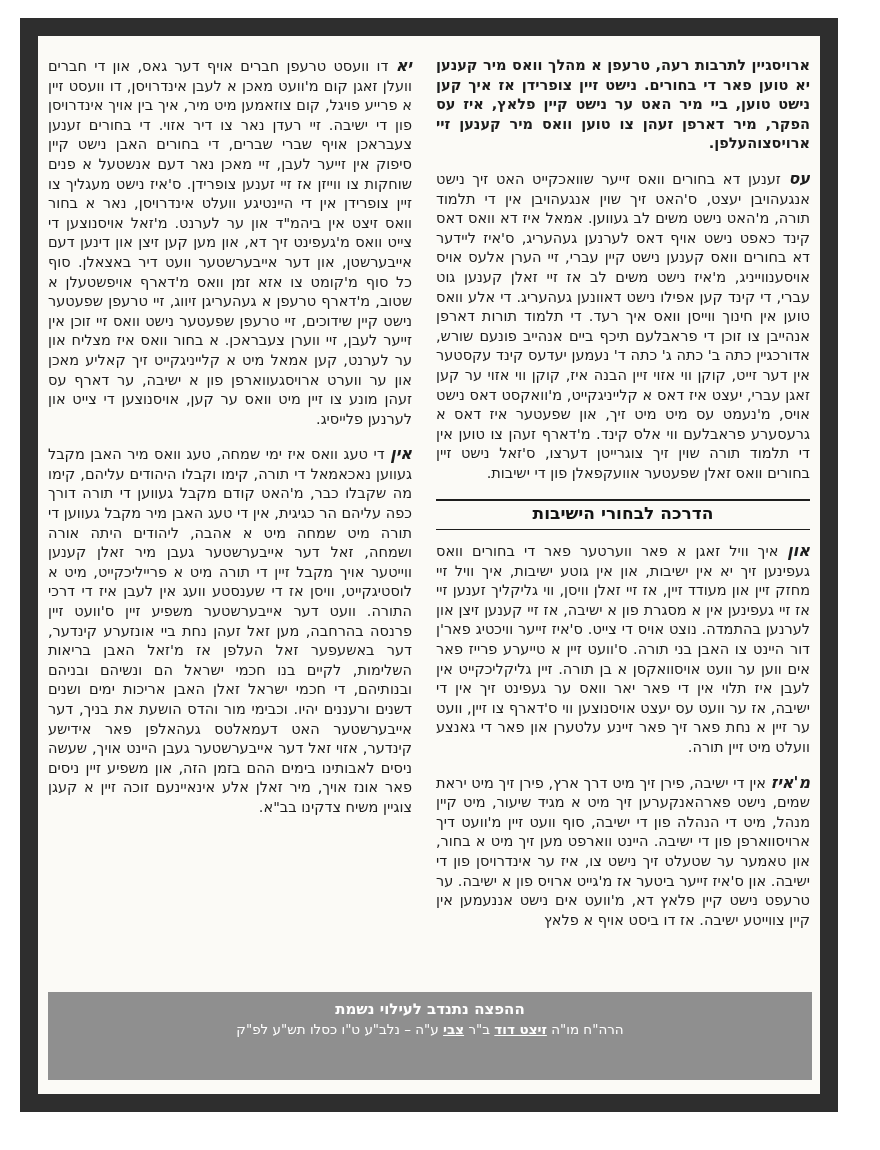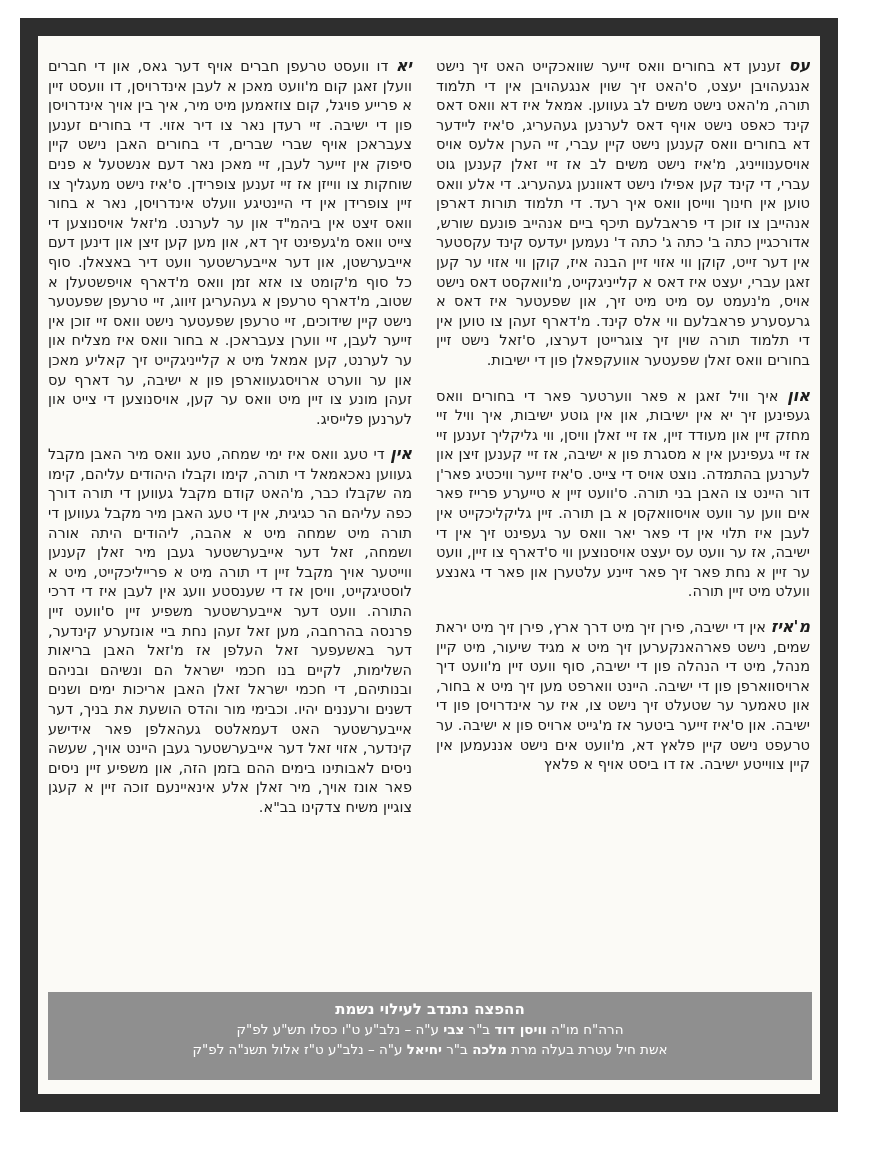--- a/index.html
+++ b/index.html
@@ -90,45 +90,46 @@
   }
   .mem-title {
     font-weight: bold;
     font-size: 15px;
   }
   .mem-final {
     font-weight: bold;
     font-size: 14.5px;
     letter-spacing: 1px;
   }
-  .mem-name { font-weight: bold; }
+  .mem-name { font-weight: bold; text-decoration: underline; }
 </style>
 </head>
 <body>
 
 <div class="sheet">
   <div class="page-frame">
     <div class="page-inner">
 
       <div class="cols">
 
         <div class="col col-first">
+          <p class="para bold-para">ארויסגיין לתרבות רעה, טרעפן א מהלך וואס מיר קענען יא טוען פאר די בחורים. נישט זיין צופרידן אז איך קען נישט טוען, ביי מיר האט ער נישט קיין פלאץ, איז עס הפקר, מיר דארפן זעהן צו טוען וואס מיר קענען זיי ארויסצוהעלפן.</p>
           <p class="para"><b class="lead">עס</b><span> זענען דא בחורים וואס זייער שוואכקייט האט זיך נישט אנגעהויבן יעצט, ס'האט זיך שוין אנגעהויבן אין די תלמוד תורה, מ'האט נישט משים לב געווען. אמאל איז דא וואס דאס קינד כאפט נישט אויף דאס לערנען געהעריג, ס'איז ליידער דא בחורים וואס קענען נישט קיין עברי, זיי הערן אלעס אויס אויסענווייניג, מ'איז נישט משים לב אז זיי זאלן קענען גוט עברי, די קינד קען אפילו נישט דאוונען געהעריג. די אלע וואס טוען אין חינוך ווייסן וואס איך רעד. די תלמוד תורות דארפן אנהייבן צו זוכן די פראבלעם תיכף ביים אנהייב פונעם שורש, אדורכגיין כתה ב' כתה ג' כתה ד' נעמען יעדעס קינד עקסטער אין דער זייט, קוקן ווי אזוי זיין הבנה איז, קוקן ווי אזוי ער קען זאגן עברי, יעצט איז דאס א קלייניגקייט, מ'וואקסט דאס נישט אויס, מ'נעמט עס מיט מיט זיך, און שפעטער איז דאס א גרעסערע פראבלעם ווי אלס קינד. מ'דארף זעהן צו טוען אין די תלמוד תורה שוין זיך צוגרייטן דערצו, ס'זאל נישט זיין בחורים וואס זאלן שפעטער אוועקפאלן פון די ישיבות.</span></p>
+          <h2 class="section-heading">הדרכה לבחורי הישיבות</h2>
           <p class="para"><b class="lead">און</b><span> איך וויל זאגן א פאר ווערטער פאר די בחורים וואס געפינען זיך יא אין ישיבות, און אין גוטע ישיבות, איך וויל זיי מחזק זיין און מעודד זיין, אז זיי זאלן וויסן, ווי גליקליך זענען זיי אז זיי געפינען אין א מסגרת פון א ישיבה, אז זיי קענען זיצן און לערנען בהתמדה. נוצט אויס די צייט. ס'איז זייער וויכטיג פאר'ן דור היינט צו האבן בני תורה. ס'וועט זיין א טייערע פרייז פאר אים ווען ער וועט אויסוואקסן א בן תורה. זיין גליקליכקייט אין לעבן איז תלוי אין די פאר יאר וואס ער געפינט זיך אין די ישיבה, אז ער וועט עס יעצט אויסנוצען ווי ס'דארף צו זיין, וועט ער זיין א נחת פאר זיך פאר זיינע עלטערן און פאר די גאנצע וועלט מיט זיין תורה.</span></p>
           <p class="para"><b class="lead">מ'איז</b><span> אין די ישיבה, פירן זיך מיט דרך ארץ, פירן זיך מיט יראת שמים, נישט פארהאנקערען זיך מיט א מגיד שיעור, מיט קיין מנהל, מיט די הנהלה פון די ישיבה, סוף וועט זיין מ'וועט דיך ארויסווארפן פון די ישיבה. היינט ווארפט מען זיך מיט א בחור, און טאמער ער שטעלט זיך נישט צו, איז ער אינדרויסן פון די ישיבה. און ס'איז זייער ביטער אז מ'גייט ארויס פון א ישיבה. ער טרעפט נישט קיין פלאץ דא, מ'וועט אים נישט אננעמען אין קיין צווייטע ישיבה. אז דו ביסט אויף א פלאץ</span></p>
         </div>
 
         <div class="col col-second">
           <p class="para"><b class="lead">יא</b><span> דו וועסט טרעפן חברים אויף דער גאס, און די חברים וועלן זאגן קום מ'וועט מאכן א לעבן אינדרויסן, דו וועסט זיין א פרייע פויגל, קום צוזאמען מיט מיר, איך בין אויך אינדרויסן פון די ישיבה. זיי רעדן נאר צו דיר אזוי. די בחורים זענען צעבראכן אויף שברי שברים, די בחורים האבן נישט קיין סיפוק אין זייער לעבן, זיי מאכן נאר דעם אנשטעל א פנים שוחקות צו ווייזן אז זיי זענען צופרידן. ס'איז נישט מעגליך צו זיין צופרידן אין די היינטיגע וועלט אינדרויסן, נאר א בחור וואס זיצט אין ביהמ"ד און ער לערנט. מ'זאל אויסנוצען די צייט וואס מ'געפינט זיך דא, און מען קען זיצן און דינען דעם אייבערשטן, און דער אייבערשטער וועט דיר באצאלן. סוף כל סוף מ'קומט צו אזא זמן וואס מ'דארף אויפשטעלן א שטוב, מ'דארף טרעפן א געהעריגן זיווג, זיי טרעפן שפעטער נישט קיין שידוכים, זיי טרעפן שפעטער נישט וואס זיי זוכן אין זייער לעבן, זיי ווערן צעבראכן. א בחור וואס איז מצליח און ער לערנט, קען אמאל מיט א קלייניגקייט זיך קאליע מאכן און ער ווערט ארויסגעווארפן פון א ישיבה, ער דארף עס זעהן מונע צו זיין מיט וואס ער קען, אויסנוצען די צייט און לערנען פלייסיג.</span></p>
           <p class="para"><b class="lead">אין</b><span> די טעג וואס איז ימי שמחה, טעג וואס מיר האבן מקבל געווען נאכאמאל די תורה, קימו וקבלו היהודים עליהם, קימו מה שקבלו כבר, מ'האט קודם מקבל געווען די תורה דורך כפה עליהם הר כגיגית, אין די טעג האבן מיר מקבל געווען די תורה מיט שמחה מיט א אהבה, ליהודים היתה אורה ושמחה, זאל דער אייבערשטער געבן מיר זאלן קענען ווייטער אויך מקבל זיין די תורה מיט א פרייליכקייט, מיט א לוסטיגקייט, וויסן אז די שענסטע וועג אין לעבן איז די דרכי התורה. וועט דער אייבערשטער משפיע זיין ס'וועט זיין פרנסה בהרחבה, מען זאל זעהן נחת ביי אונזערע קינדער, דער באשעפער זאל העלפן אז מ'זאל האבן בריאות השלימות, לקיים בנו חכמי ישראל הם ונשיהם ובניהם ובנותיהם, די חכמי ישראל זאלן האבן אריכות ימים ושנים דשנים ורעננים יהיו. וכבימי מור והדס הושעת את בניך, דער אייבערשטער האט דעמאלטס געהאלפן פאר אידישע קינדער, אזוי זאל דער אייבערשטער געבן היינט אויך, שעשה ניסים לאבותינו בימים ההם בזמן הזה, און משפיע זיין ניסים פאר אונז אויך, מיר זאלן אלע אינאיינעם זוכה זיין א קעגן צוגיין משיח צדקינו בב"א.</span></p>
         </div>
 
       </div>
 
       <div class="memorial">
         <div class="mem-line mem-title">ההפצה נתנדב לעילוי נשמת</div>
-        <div class="mem-line"><span>הרה"ח מו"ה </span><b class="mem-name">וויסן דוד</b><span> ב"ר </span><b class="mem-name">צבי</b><span> ע"ה – נלב"ע ט"ו כסלו תש"ע לפ"ק</span></div>
-        <div class="mem-line"><span>אשת חיל עטרת בעלה מרת </span><b class="mem-name">מלכה</b><span> ב"ר </span><b class="mem-name">יחיאל</b><span> ע"ה – נלב"ע ט"ז אלול תשנ"ה לפ"ק</span></div>
+        <div class="mem-line"><span>הרה"ח מו"ה </span><b class="mem-name">זיצט דוד</b><span> ב"ר </span><b class="mem-name">צבי</b><span> ע"ה – נלב"ע ט"ו כסלו תש"ע לפ"ק</span></div>
       </div>
 
     </div>
   </div>
 </div>
 
 </body></html>

